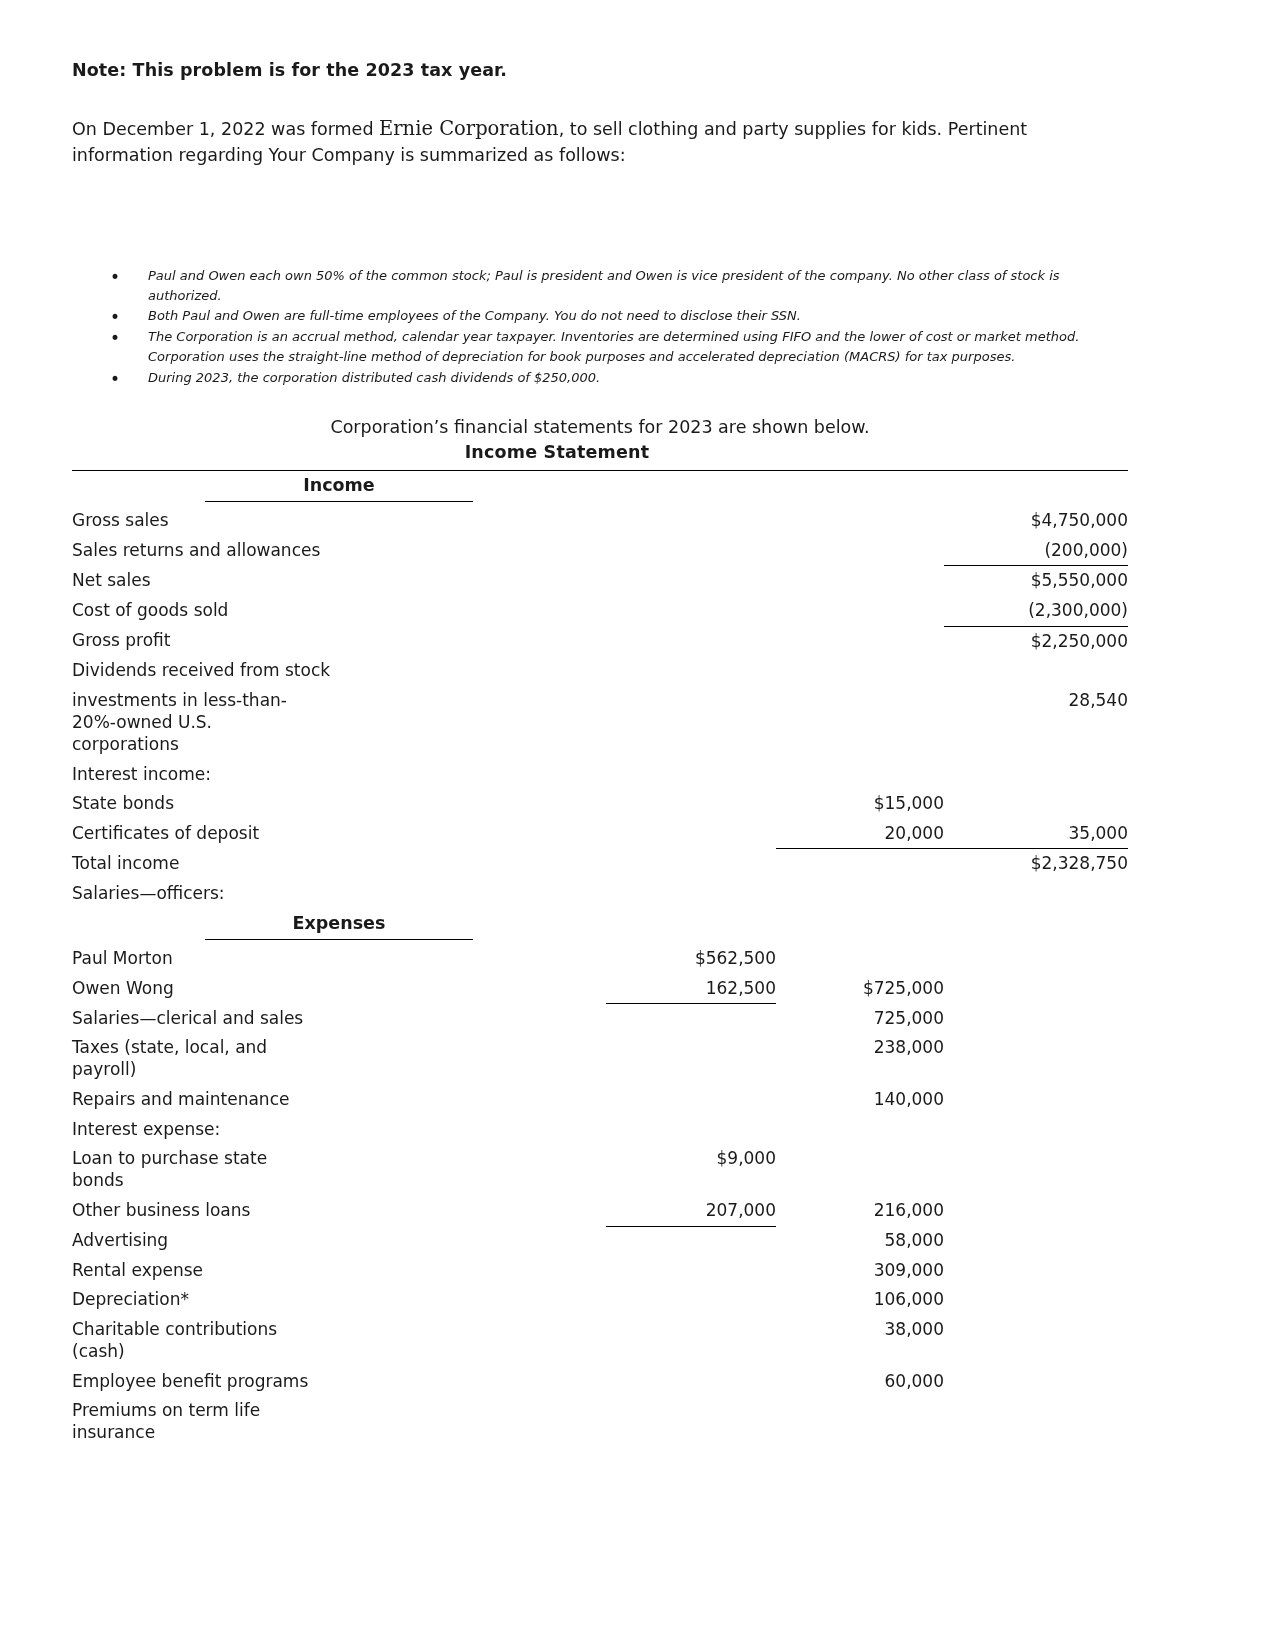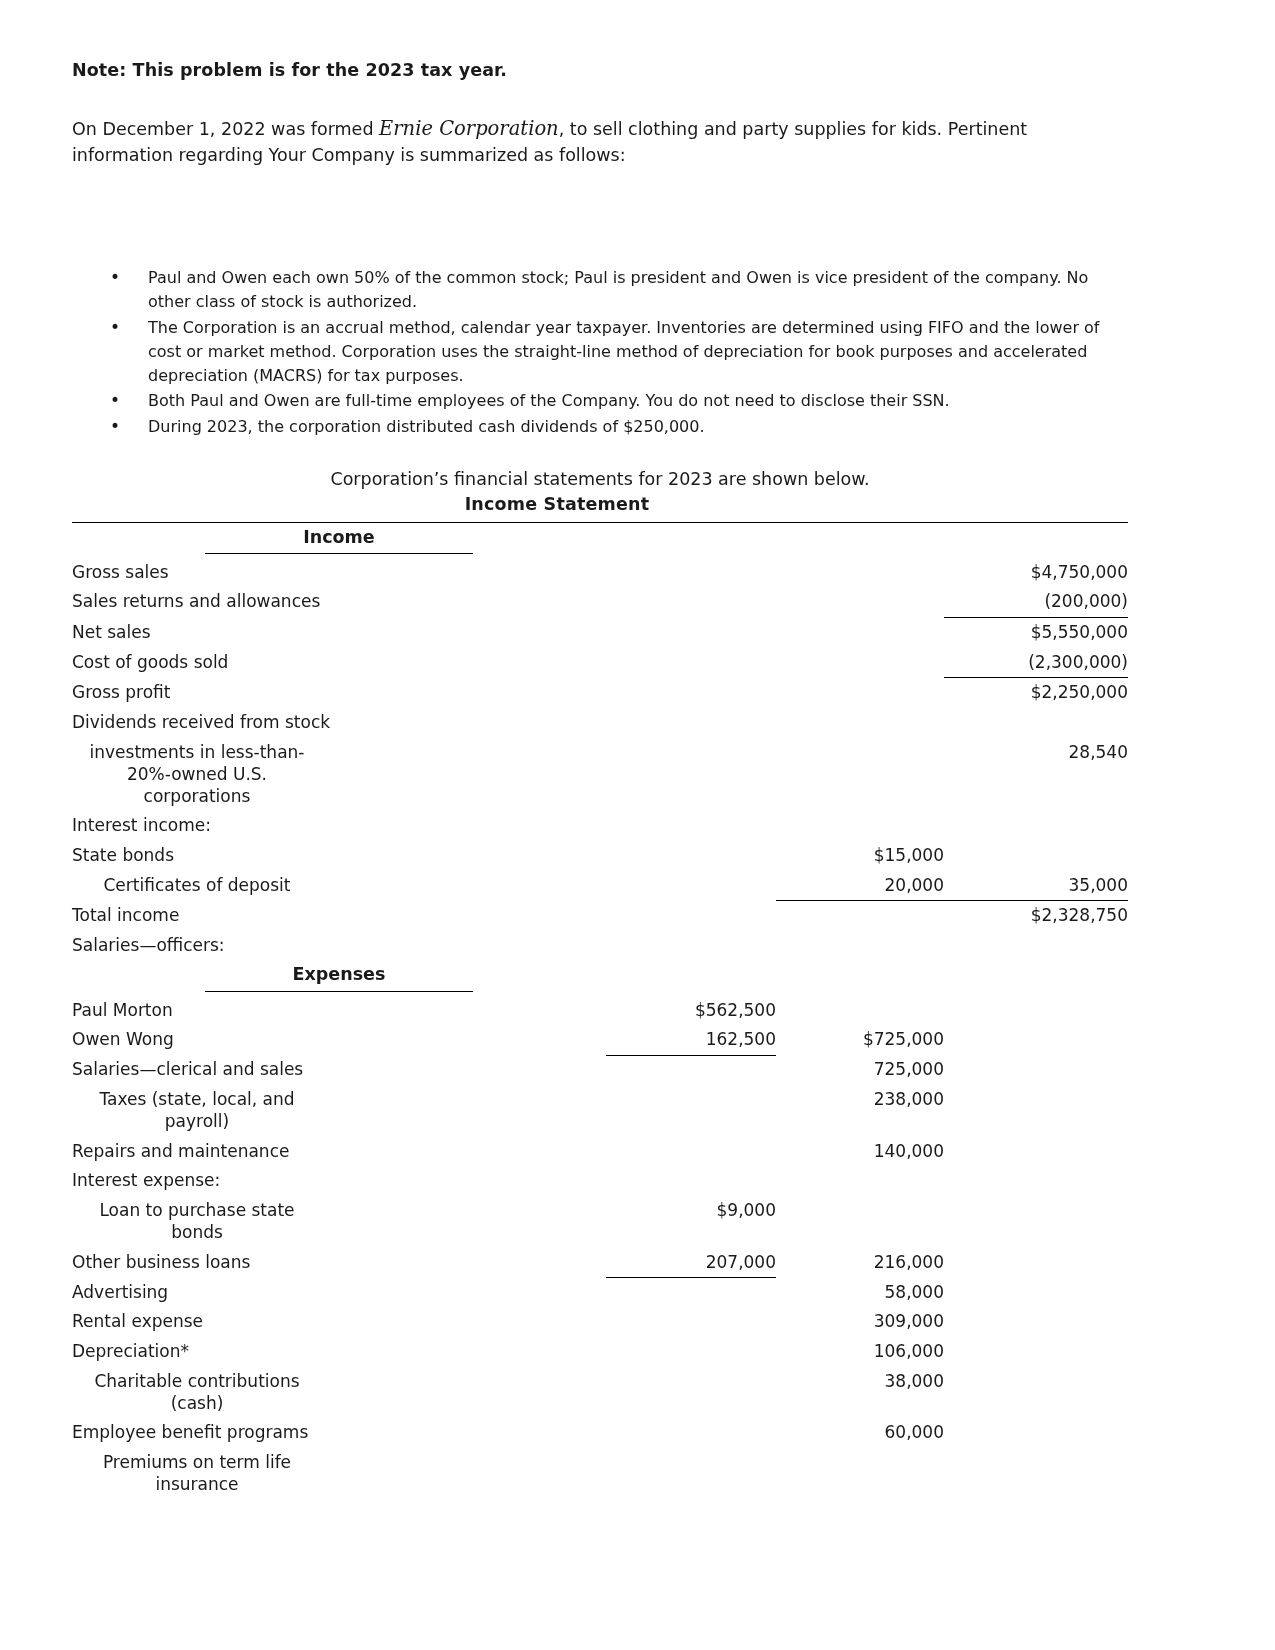--- a/index.html
+++ b/index.html
@@ -39,36 +39,36 @@
   .intro-para {
     font-size: 17.5px;
     line-height: 1.42;
     margin: 32px 0 0 0;
     max-width: 990px;
   }
   .corp-name {
     font-family: "DejaVu Serif", serif;
     font-size: 19.5px;
     font-weight: normal;
-    font-style: italic;
   }
 
   
   .bullets {
     margin: 98px 0 0 0;
     padding: 0 0 0 38px;
     list-style: none;
   }
   .bullets li {
     position: relative;
-    font-size: 16px;
+    font-size: 13px;
     line-height: 1.52;
     margin: 0 0 1px 0;
     padding-left: 38px;
     max-width: 1010px;
+    font-style: italic;
   }
   .bullets li::before {
     content: "\2022";
     position: absolute;
     left: 0;
     top: -1px;
     font-size: 17px;
     line-height: 1.52;
   }
 
@@ -134,38 +134,37 @@
   
   .rule-under {
     border-bottom: 1.4px solid #000;
     padding-bottom: 5px;
   }
   .wrap-label {
     white-space: normal;
     width: 250px;
     display: inline-block;
     line-height: 1.3;
-    text-align: center;
   }
   .mid-align { vertical-align: middle; }
 </style>
 </head>
 <body>
 
 <div class="page">
   <div class="content">
 
     <p class="note-line">Note: This problem is for the 2023 tax year.</p>
 
     <p class="intro-para"><span>On December 1, 2022 was formed </span><span class="corp-name">Ernie Corporation</span><span>, to sell clothing and party supplies for kids. Pertinent information regarding Your Company is summarized as follows:</span></p>
 
     <ul class="bullets">
       <li>Paul and Owen each own 50% of the common stock; Paul is president and Owen is vice president of the company. No other class of stock is authorized.</li>
+      <li>Both Paul and Owen are full-time employees of the Company. You do not need to disclose their SSN.</li>
       <li>The Corporation is an accrual method, calendar year taxpayer. Inventories are determined using FIFO and the lower of cost or market method. Corporation uses the straight-line method of depreciation for book purposes and accelerated depreciation (MACRS) for tax purposes.</li>
-      <li>Both Paul and Owen are full-time employees of the Company. You do not need to disclose their SSN.</li>
       <li>During 2023, the corporation distributed cash dividends of $250,000.</li>
     </ul>
 
     <p class="stmt-intro">Corporation’s financial statements for 2023 are shown below.</p>
 
     <div class="stmt-title">Income Statement</div>
 
     <table class="stmt">
       <colgroup>
         <col class="c-label">

